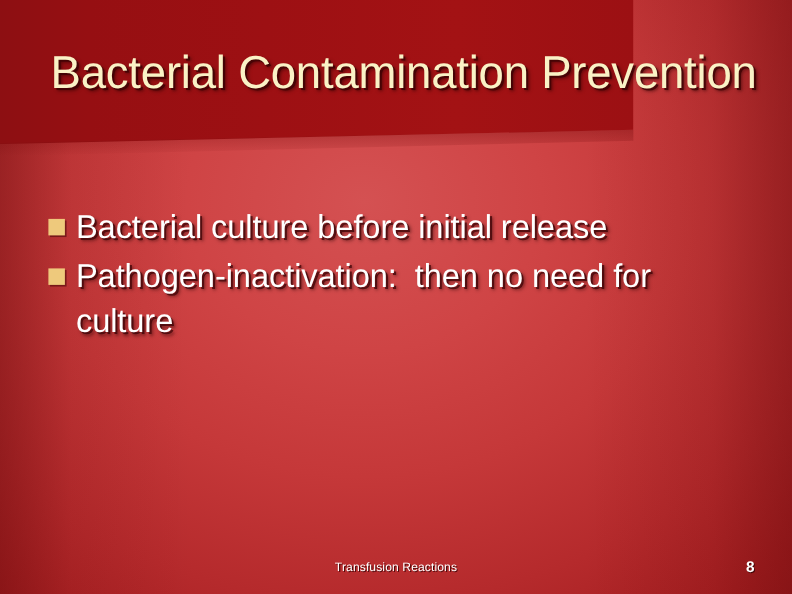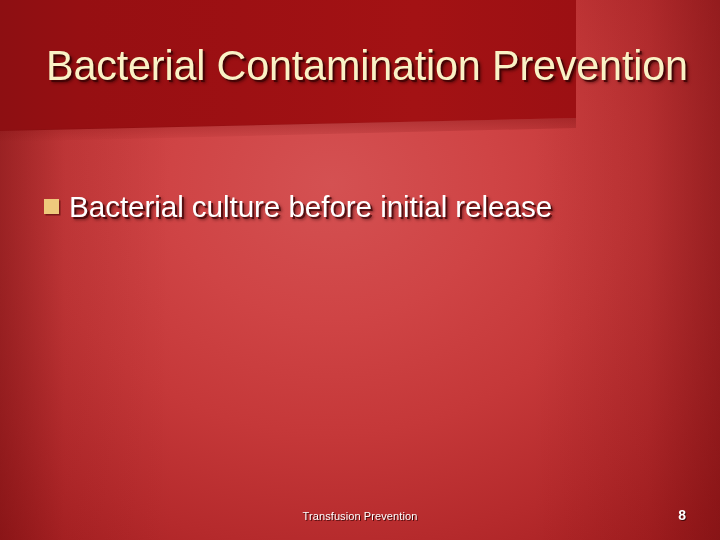--- a/index.html
+++ b/index.html
@@ -179,20 +179,24 @@
   <div id="title">Bacterial Contamination Prevention</div>
 
   <div id="body">
 
     <div class="bullet-row">
       <span class="bullet-marker"></span>
       <span class="bullet-text">Bacterial culture before initial release</span>
     </div>
 
 
+    <div class="bullet-row">
+      <span class="bullet-marker"></span>
+      <span class="bullet-text">Pathogen-inactivation:  then no need for culture</span>
+    </div>
 
   </div>
 
-  <div id="footer-text">Transfusion Prevention</div>
+  <div id="footer-text">Transfusion Reactions</div>
 
   <div id="page-number">8</div>
 
 </div>
 
 </body></html>

